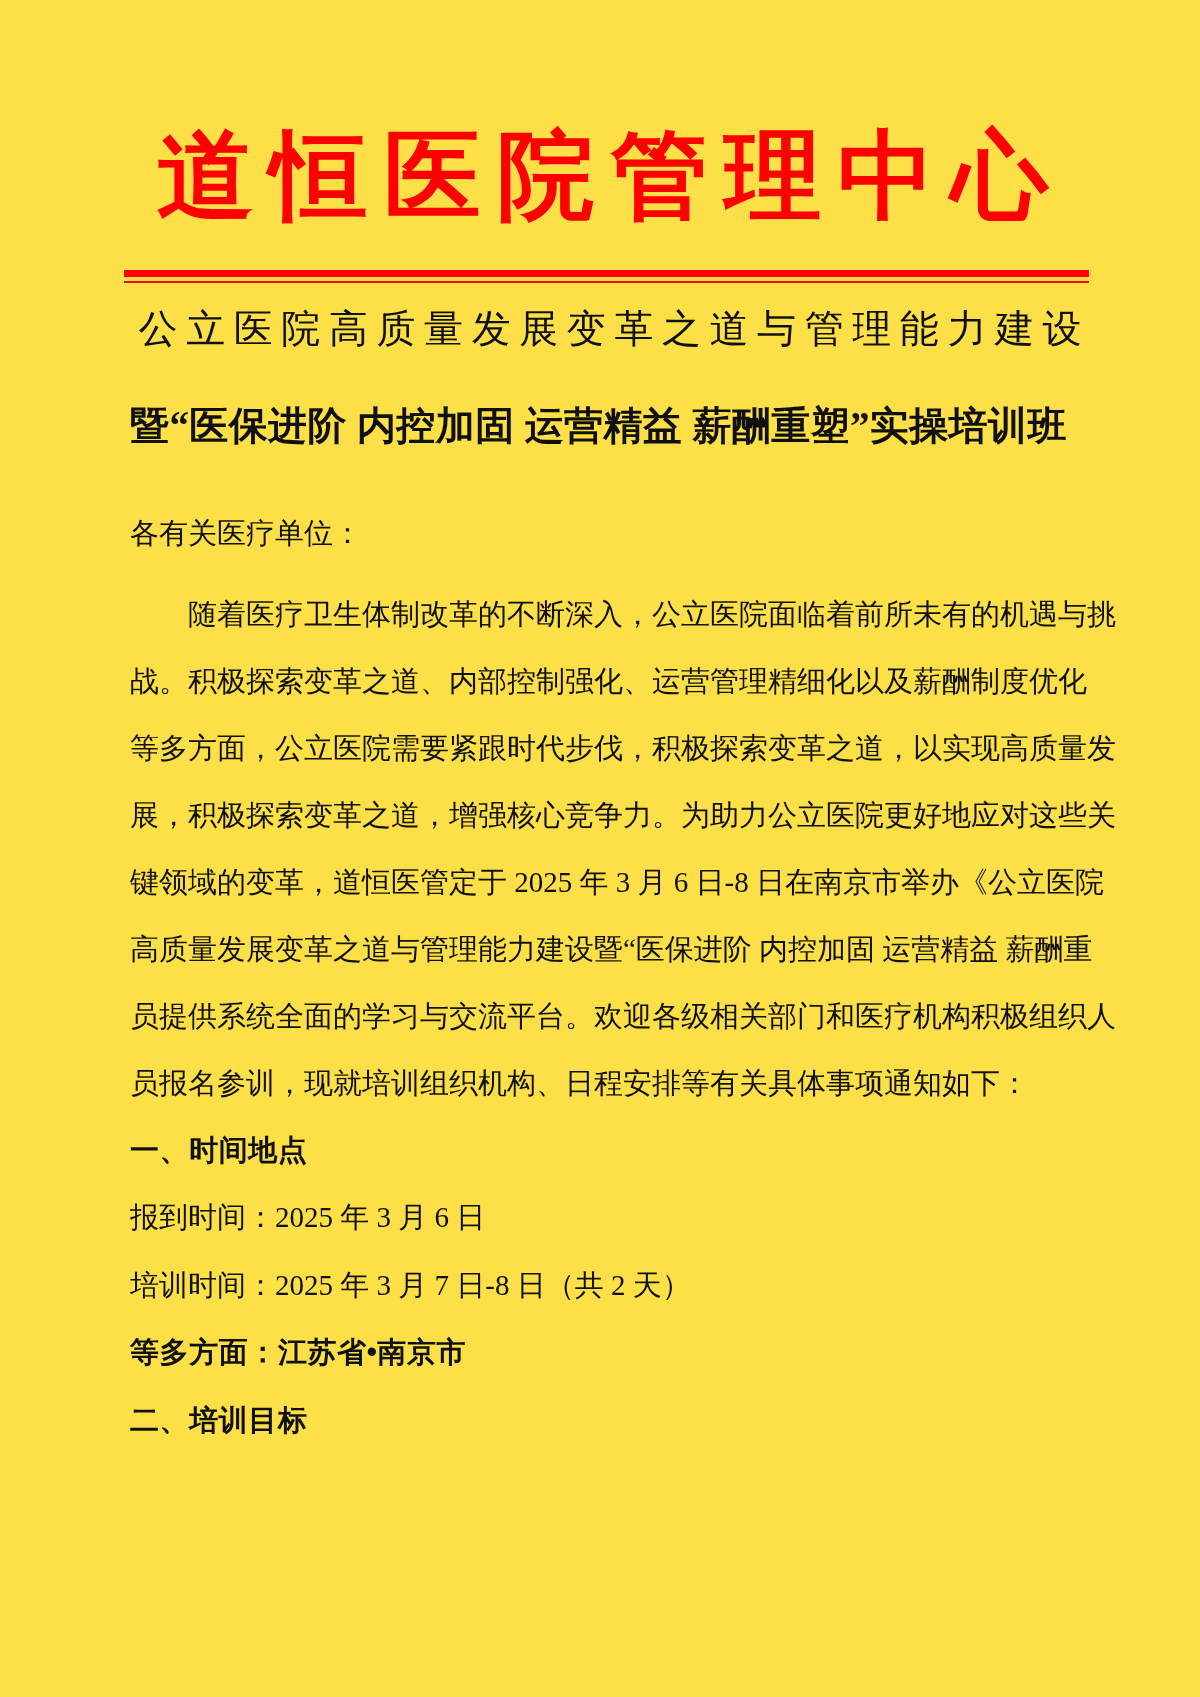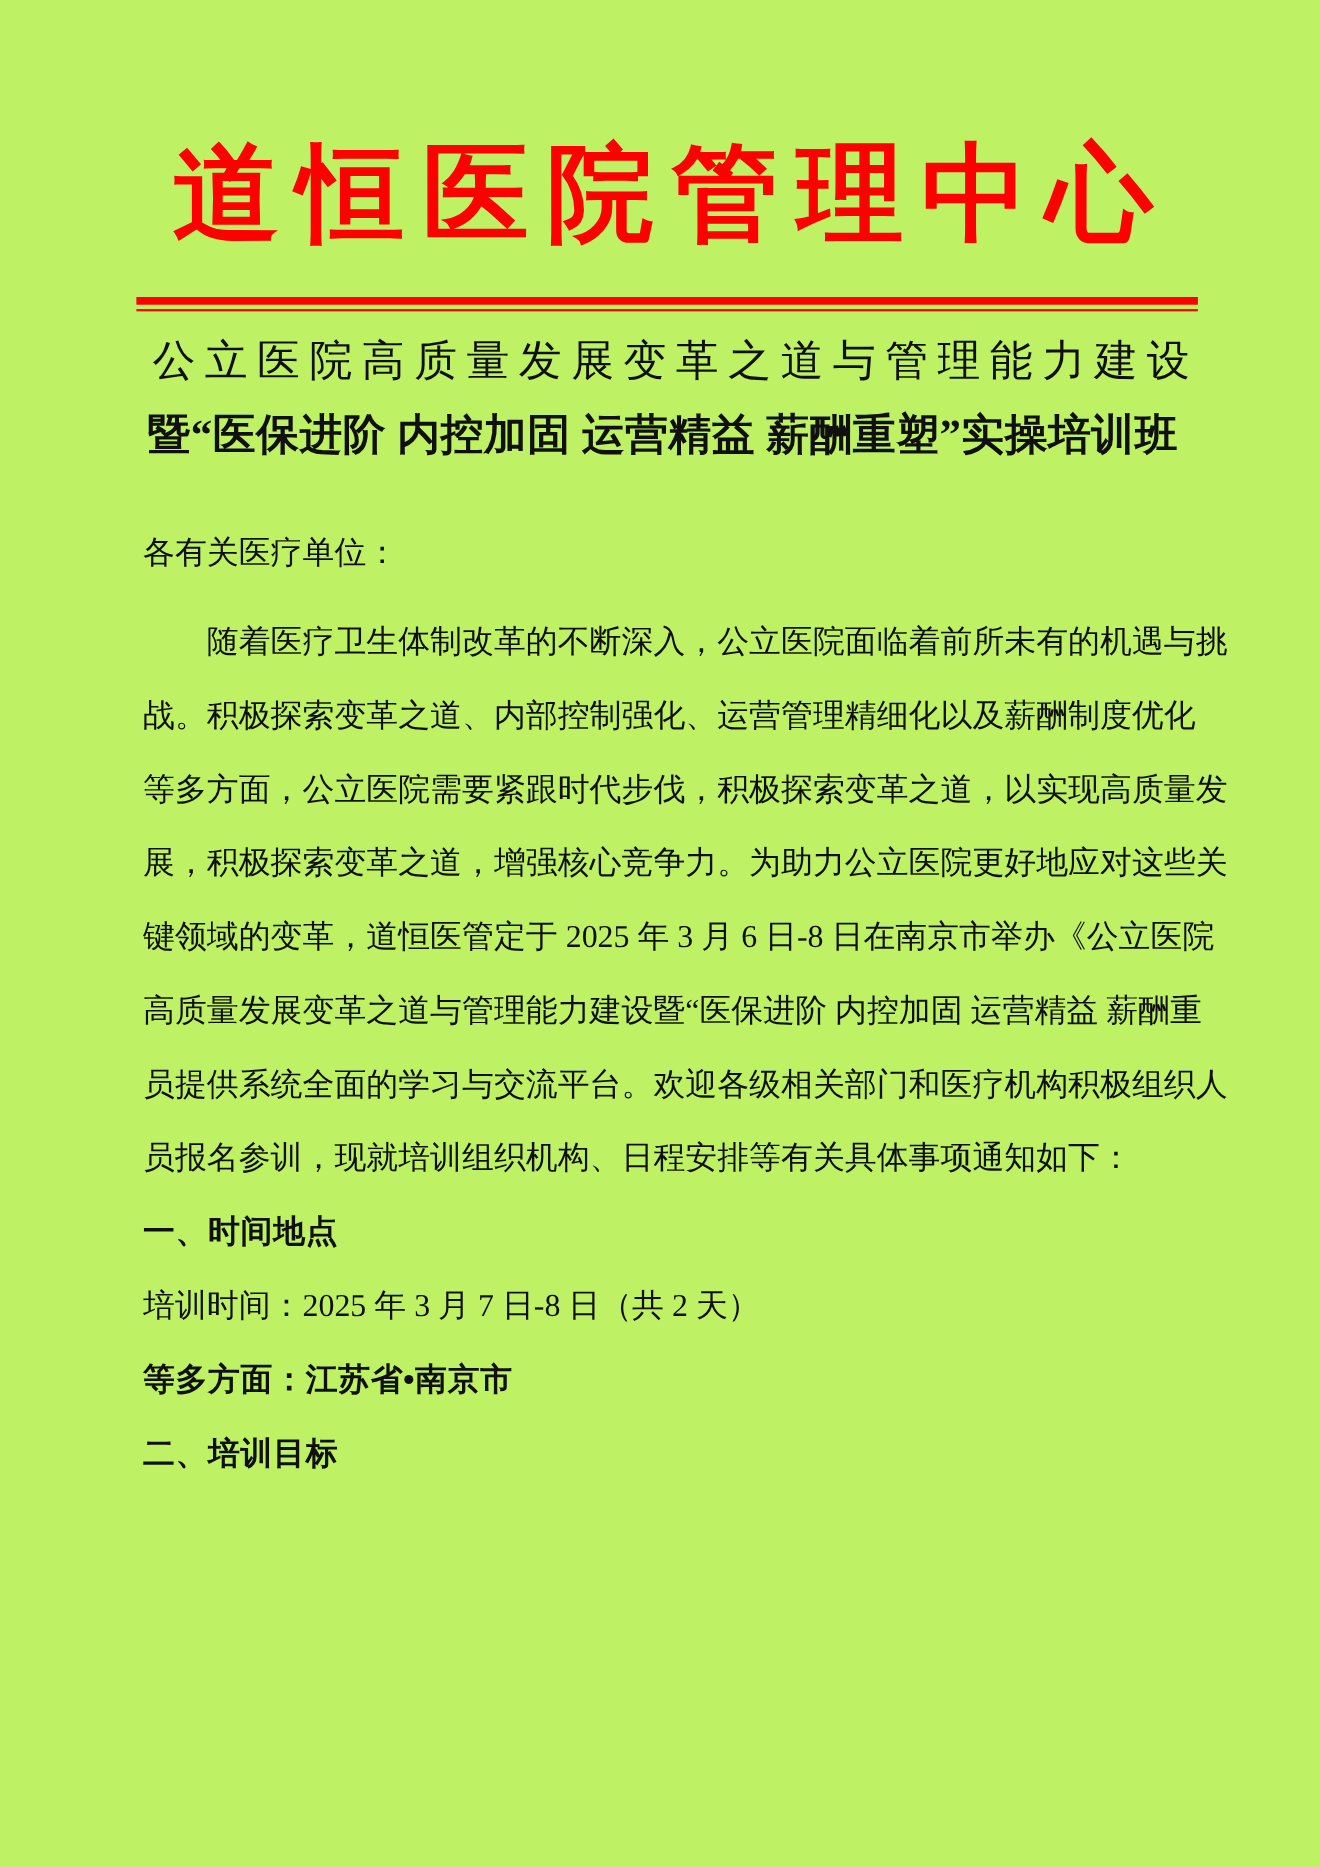--- a/index.html
+++ b/index.html
@@ -5,21 +5,21 @@
   :root{
     --red:#fe0000;
     --ink:#101010;
   }
   html,body{margin:0;padding:0;background:#ffffff;}
   .page{
     position:relative;
     width:1200px;
     height:1697px;
     margin:0 auto;
-    background:#bef264;
+    background:#fde047;
     color:var(--ink);
     font-family:"Liberation Serif","DejaVu Serif",serif;
     overflow:hidden;
   }
   .content{padding:0 125px 0 130px;}
 
   .org-title{
     margin-top:118px;
     text-align:center;
     font-family:"Liberation Sans","DejaVu Sans",sans-serif;
@@ -45,22 +45,21 @@
     margin-top:20px;
     text-align:center;
     font-weight:normal;
     font-size:39px;
     line-height:1.35;
     letter-spacing:0.22em;
     text-indent:0.22em;
     white-space:nowrap;
   }
   .doc-subtitle{
-    margin-top:14px;
-    text-align:center;
+    margin-top:44px;
     font-weight:bold;
     font-size:39px;
     line-height:1.35;
     letter-spacing:0.01em;
     white-space:nowrap;
   }
 
   .greeting{
     margin-top:60px;
     font-size:29px;
@@ -110,19 +109,20 @@
         <div class="line">等多方面，公立医院需要紧跟时代步伐，积极探索变革之道，以实现高质量发</div>
         <div class="line">展，积极探索变革之道，增强核心竞争力。为助力公立医院更好地应对这些关</div>
         <div class="line">键领域的变革，道恒医管定于 2025 年 3 月 6 日-8 日在南京市举办《公立医院</div>
         <div class="line">高质量发展变革之道与管理能力建设暨“医保进阶 内控加固 运营精益 薪酬重</div>
         <div class="line">员提供系统全面的学习与交流平台。欢迎各级相关部门和医疗机构积极组织人</div>
         <div class="line">员报名参训，现就培训组织机构、日程安排等有关具体事项通知如下：</div>
       </div>
 
     <div class="sections">
         <div class="line bold">一、时间地点</div>
+        <div class="line">报到时间：2025 年 3 月 6 日</div>
         <div class="line">培训时间：2025 年 3 月 7 日-8 日（共 2 天）</div>
         <div class="line bold">等多方面：江苏省•南京市</div>
         <div class="line bold">二、培训目标</div>
       </div>
 
   </div>
 </div>
 
 </body></html>

